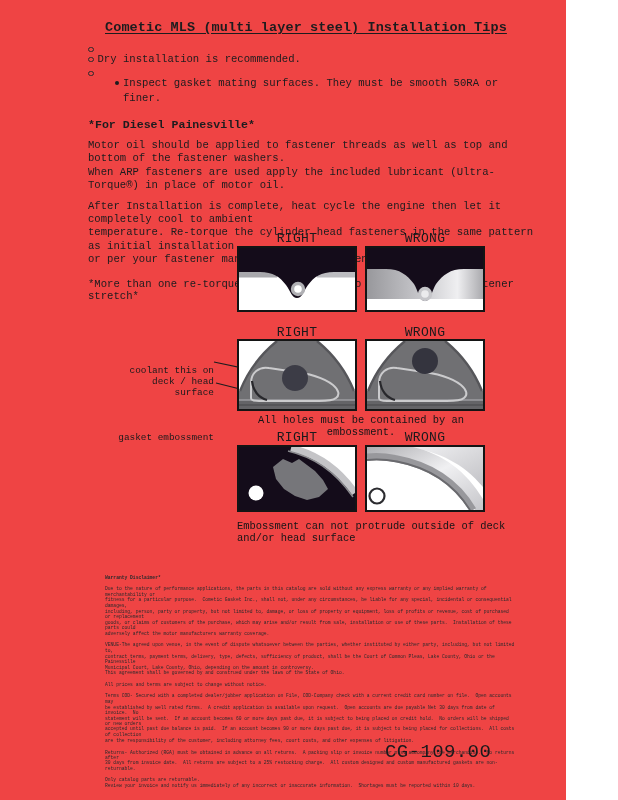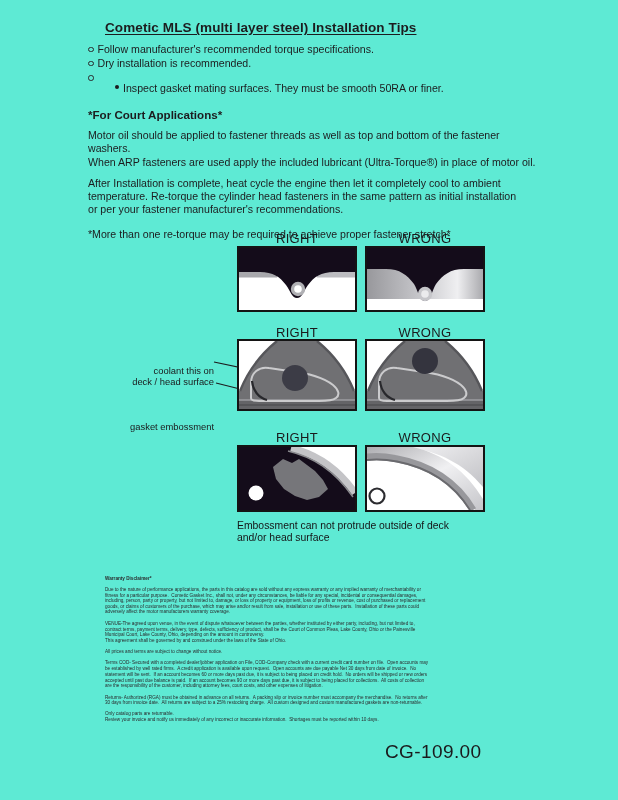--- a/index.html
+++ b/index.html
@@ -1,17 +1,17 @@
 <!DOCTYPE html>
 <html><head>
 <meta charset="utf-8">
 <style>
   html,body{margin:0;padding:0;background:#ffffff;}
-  .page{position:relative;width:618px;height:800px;background:#5eead4;overflow:hidden;
-        font-family:Liberation Sans, sans-serif;color:#1c1c1e;}
+  .page{position:relative;width:566px;height:800px;background:#ef4444;overflow:hidden;
+        font-family:Liberation Mono, monospace;color:#1c1c1e;}
   
   .intro{position:absolute;left:88px;top:20px;width:452px;}
   .title{font-size:13.5px;font-weight:bold;margin:0 0 7px 17px;text-decoration:underline;
          text-underline-offset:2px;letter-spacing:.1px;}
   .b1,.b2{display:flex;align-items:flex-start;font-size:10.6px;line-height:14.4px;}
   .b2{margin-left:27px;}
   .mk-o{flex:0 0 auto;width:3.5px;height:3.5px;border:1px solid #2a2a2c;border-radius:50%;
         margin:4.5px 4px 0 0;}
   .mk-f{flex:0 0 auto;width:4px;height:4px;background:#1c1c1e;border-radius:50%;
         margin:4.5px 4px 0 0;}
@@ -40,34 +40,33 @@
 </style>
 </head>
 <body>
 
 <div class="page">
 
   <div class="intro">
     <h1 class="title">Cometic MLS (multi layer steel) Installation Tips</h1>
     <div class="b1">
       <span class="mk-o"></span>
-      <span>Follow manufacturer's recommended torque specifications.</span>
     </div>
     <div class="b1">
       <span class="mk-o"></span>
       <span>Dry installation is recommended.</span>
     </div>
     <div class="b1">
       <span class="mk-o"></span>
     </div>
     <div class="b2">
       <span class="mk-f"></span>
       <span>Inspect gasket mating surfaces.  They must be smooth 50RA or finer.</span>
     </div>
-    <div class="diesel-h">*For Court Applications*</div>
+    <div class="diesel-h">*For Diesel Painesville*</div>
     <p class="para">Motor oil should be applied to fastener threads as well as top and bottom of the fastener washers.
 When ARP fasteners are used apply the included lubricant (Ultra-Torque®) in place of motor oil.</p>
     <p class="para">After Installation is complete, heat cycle the engine then let it completely cool to ambient
 temperature. Re-torque the cylinder head fasteners in the same pattern as initial installation
 or per your fastener manufacturer's recommendations.</p>
     <div class="note">*More than one re-torque may be required to achieve proper fastener stretch*</div>
   </div>
 
   <div class="dg-label" style="left:237px;top:231px;">RIGHT</div>
   <div class="dg-label" style="left:365px;top:231px;">WRONG</div>
@@ -136,20 +135,21 @@
       <line x1="0" y1="64" x2="116" y2="64" stroke="#46464a" stroke-width="1"></line>
       <path d="M0,0 H38 C22,13 9,30 1,50 L0,50 Z" fill="#ffffff"></path>
       <path d="M116,0 H78 C94,13 107,30 115,50 L116,50 Z" fill="#ffffff"></path>
       <path d="M38,0 C22,13 9,30 1,50" stroke="#56565a" stroke-width="2.4" fill="none"></path>
       <path d="M78,0 C94,13 107,30 115,50" stroke="#56565a" stroke-width="2.4" fill="none"></path>
       <path d="M12,57 L12,42 C12,32 20,25 30,27 L50,30 C68,32 84,36 94,44 C100,49 101,54 97,57 C94,59.5 88,60 80,60 L20,60 C15,60 12,59 12,57 Z" stroke="#cbcbcd" stroke-width="2" fill="none"></path>
       <path d="M13,40 C14,50 20,57 28,59" stroke="#28282c" stroke-width="2.2" fill="none"></path>
       <circle cx="58" cy="20" r="13" fill="#34343e"></circle>
     </svg>
   </div>
+  <div class="caption" style="left:237px;top:414px;width:248px;text-align:center;">All holes must be contained by an embossment.</div>
 
   <div class="dg-label" style="left:237px;top:430px;">RIGHT</div>
   <div class="dg-label" style="left:365px;top:430px;">WRONG</div>
 
   <div class="panel" style="left:237px;top:445px;height:67px;">
     <svg viewBox="0 0 116 63" preserveAspectRatio="none">
       <rect width="116" height="63" fill="#140c1a"></rect>
       <path d="M54,0 H116 V44 C98,20 78,7 54,0 Z" fill="#ffffff"></path>
       <path d="M52,1 C77,7 98,20 116,46" stroke="#c4c4c7" stroke-width="7" fill="none"></path>
       <path d="M49,4 C74,10 95,23 114,50" stroke="#8a8a8e" stroke-width="1.5" fill="none"></path>

